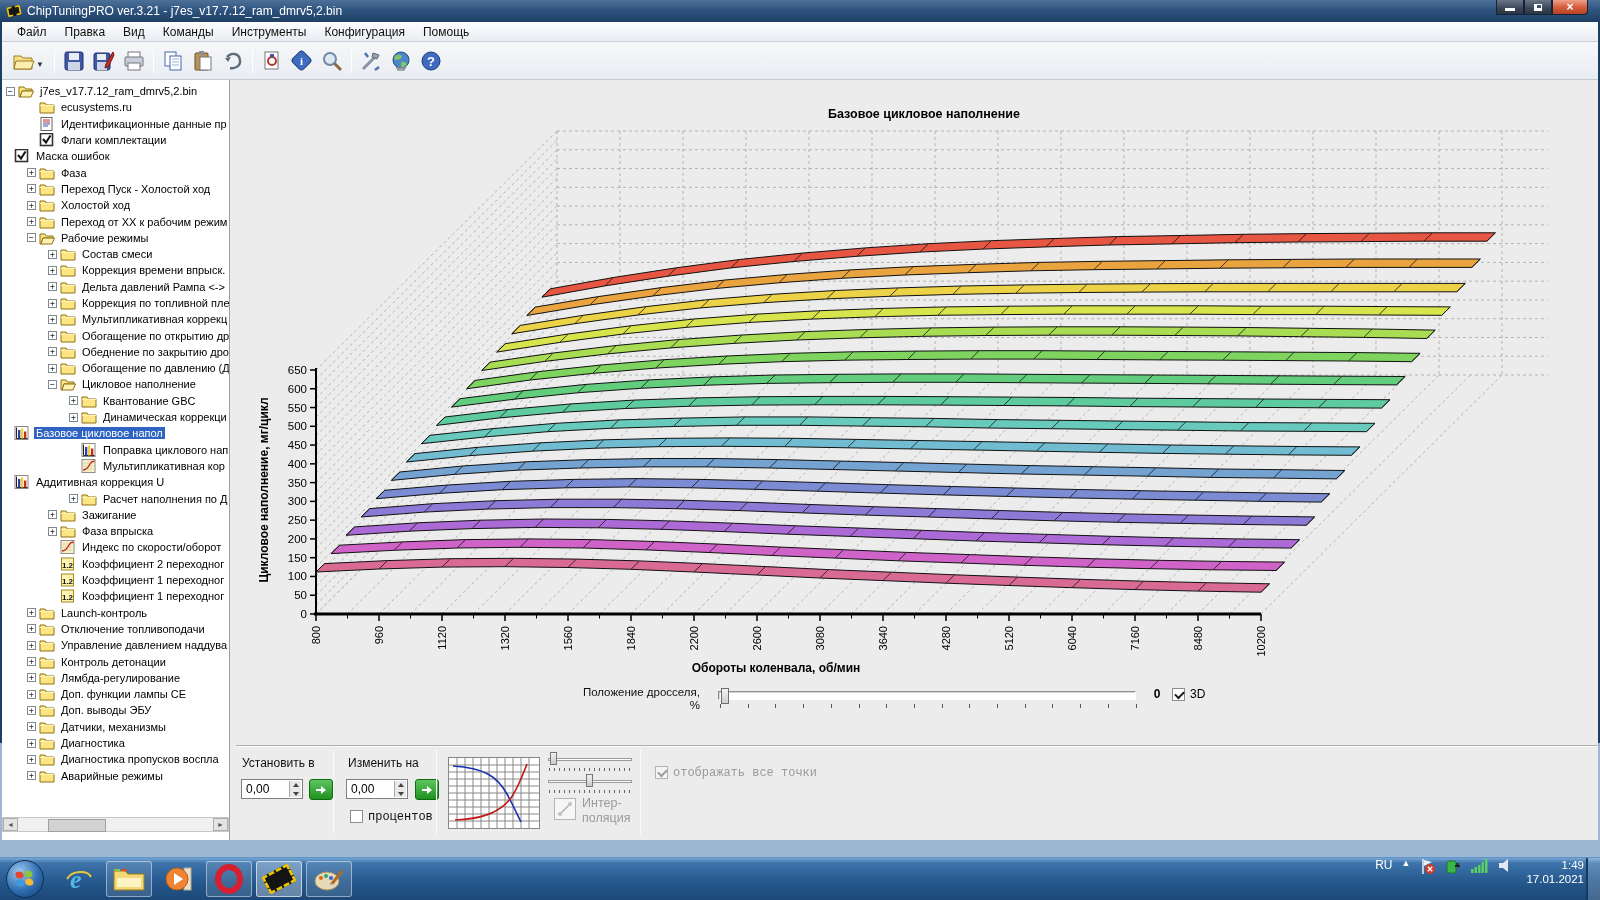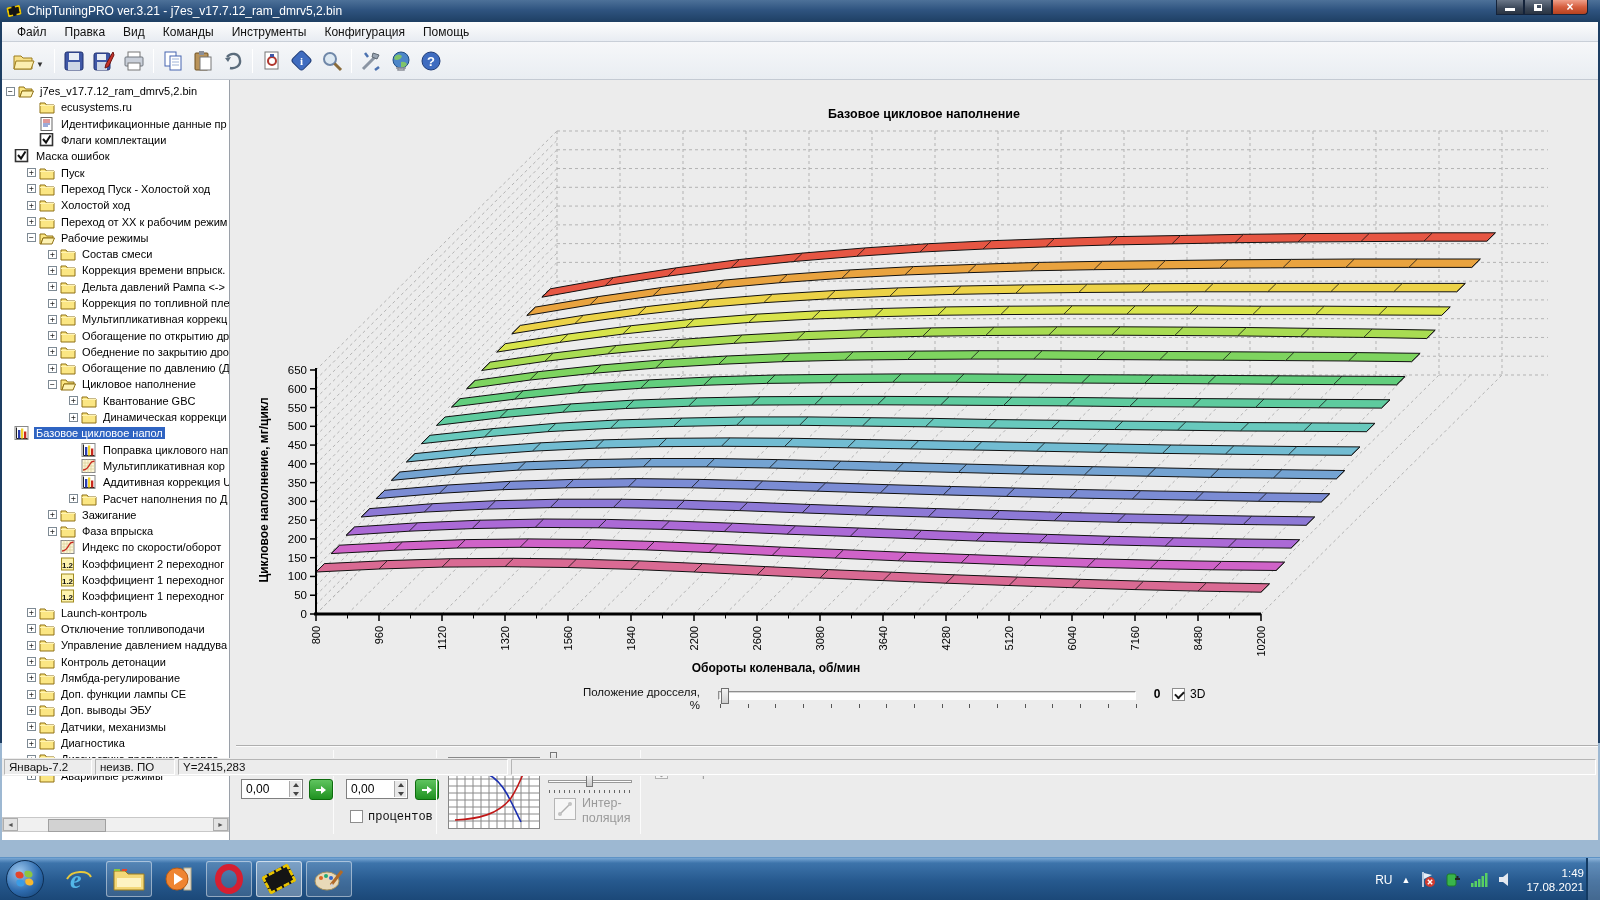--- a/index.html
+++ b/index.html
@@ -120,21 +120,21 @@
   .orb { width:38px; height:38px; border-radius:50%; margin:0 12px 0 6px;
     background:radial-gradient(circle at 35% 30%,#9cc7ee,#2f6db0 55%,#123c6b);
     border:1px solid #0e2f55; position:relative; }
   .flag { position:absolute; left:9px; top:10px; width:18px; height:16px; display:grid;
     grid-template-columns:8px 8px; grid-template-rows:7px 7px; gap:1px; transform:rotate(-6deg); }
   .flag i { border-radius:35% 55% 45% 55%; }
   .tk-app { width:46px; height:36px; margin-right:4px; border-radius:3px; display:flex;
     align-items:center; justify-content:center; }
   .tk-framed { border:1px solid rgba(255,255,255,.45); background:rgba(255,255,255,.12); }
   .tk-active { border:1px solid rgba(255,255,255,.6); background:rgba(255,255,255,.32); }
-  .tray { position:absolute; right:16px; top:0; height:43px; display:flex; align-items:center; gap:9px; color:#fff; }
+  .tray { position:absolute; right:16px; top:0; height:43px; display:flex; gap:9px; color:#fff; }
   .tray .lang { font-size:12px; }
   .tray .caret { font-size:9px; }
   .clock { text-align:right; font-size:11.5px; line-height:14px; margin-left:4px; }
   .showdesk { position:absolute; right:0; top:0; width:14px; height:43px;
     background:rgba(255,255,255,.18); border-left:2px solid #123a63; }
 </style>
 </head>
 <body>
 
 <div class="screen">
@@ -301,21 +301,21 @@
                 <path d="M4 6 l3 3.5 4.5 -7" fill="none" stroke="#111" stroke-width="2"></path>
               </svg></span>
             <span class="tlabel">Маска ошибок</span>
           </div>
           <div class="trow" style="padding-left: 25px;">
             <span class="exp">+</span>
             <span class="ticon"><svg width="16" height="14">
                 <path d="M1 3 h5 l1.5 2 H15 v8 H1z" fill="#fbe683" stroke="#8f7014"></path>
                 <path d="M1 5 h14 v1 H1z" fill="#fff3b0"></path>
               </svg></span>
-            <span class="tlabel">Пуск</span>
+            <span class="tlabel">Фаза</span>
           </div>
           <div class="trow" style="padding-left: 25px;">
             <span class="exp">+</span>
             <span class="ticon"><svg width="16" height="14">
                 <path d="M1 3 h5 l1.5 2 H15 v8 H1z" fill="#fbe683" stroke="#8f7014"></path>
                 <path d="M1 5 h14 v1 H1z" fill="#fff3b0"></path>
               </svg></span>
             <span class="tlabel">Переход Пуск - Холостой ход</span>
           </div>
           <div class="trow" style="padding-left: 25px;">
@@ -454,21 +454,21 @@
           </div>
           <div class="trow" style="padding-left: 67px;">
             <span class="exp hid">+</span>
             <span class="ticon"><svg width="16" height="14">
                 <rect x="1" y="0.5" width="13" height="13" fill="#fdf6d8" stroke="#888"></rect>
                 <path d="M4 0.5 V13.5 M7 .5 V13.5 M10 .5 V13.5 M1 4 H14 M1 7 H14 M1 10 H14" stroke="#d8cf9a" stroke-width=".7"></path>
                 <path d="M2 11 C5 11, 7 9, 9 5 C10.5 2.5, 12 2, 13.5 2.5" fill="none" stroke="#c8281e" stroke-width="1.4"></path>
               </svg></span>
             <span class="tlabel">Мультипликативная кор</span>
           </div>
-          <div class="trow" style="padding-left: 67px;">
+          <div class="trow" style="">
             <span class="exp hid">+</span>
             <span class="ticon"><svg width="16" height="14">
                 <rect x="1" y="0.5" width="13" height="13" fill="#fff" stroke="#888"></rect>
                 <path d="M2.5 12.5 V1.5 M2.5 12.5 H13.5" stroke="#222"></path>
                 <rect x="4" y="4" width="2.3" height="8.5" fill="#2b3fb0"></rect>
                 <rect x="7" y="2.5" width="2.3" height="10" fill="#f2d22e"></rect>
                 <rect x="10" y="5.5" width="2.3" height="7" fill="#c8281e"></rect>
               </svg></span>
             <span class="tlabel">Аддитивная коррекция U</span>
           </div>
@@ -1151,26 +1151,20 @@
           <div class="bp-sep" style="left:404px;"></div>
 
           <div class="cb-row gray" style="left:419px;top:20px;">
             <span class="cb checked disabled"></span>
             <span>отображать все точки</span>
           </div>
         </div>
       </div>
     </div>
 
-    <div class="statusbar">
-      <div class="scell" style="width:88px;">Январь-7.2</div>
-      <div class="scell" style="width:80px;">неизв. ПО</div>
-      <div class="scell" style="width:330px;">Y=2415,283</div>
-      <div class="scell" style="flex:1;"></div>
-    </div>
   </div>
 
   <div class="taskbar">
     <div class="orb">
       <div class="flag">
         <i style="background:#e4452c;"></i>
           <i style="background:#8cc63f;"></i>
           <i style="background:#3b9ce5;"></i>
           <i style="background:#f8b830;"></i>
       </div>
@@ -1236,18 +1230,18 @@
             <rect x="7" y="7" width="2.5" height="8"></rect>
             <rect x="10.5" y="4" width="2.5" height="11"></rect>
             <rect x="14" y="1" width="2.5" height="14"></rect>
           </g>
       </svg>
       <svg width="15" height="15">
         <path d="M1 5 h4 l5 -4 v13 l-5 -4 h-4z" fill="#e4e9f0"></path>
       </svg>
       <div class="clock">
         <div>1:49</div>
-        <div>17.08.2021</div>
+        <div>17.01.2021</div>
       </div>
     </div>
     <div class="showdesk"></div>
   </div>
 </div>
 
 </body></html>

